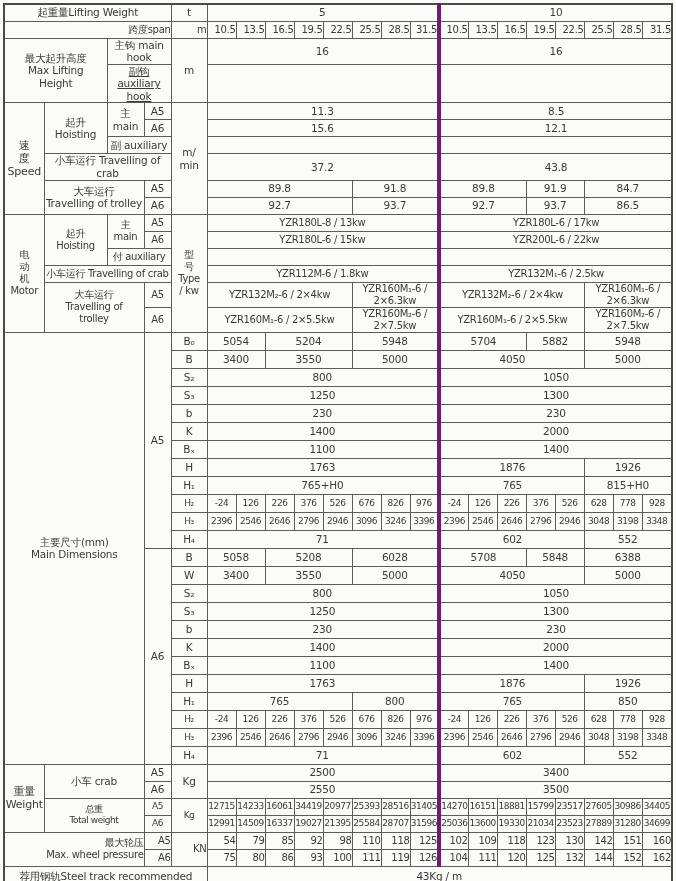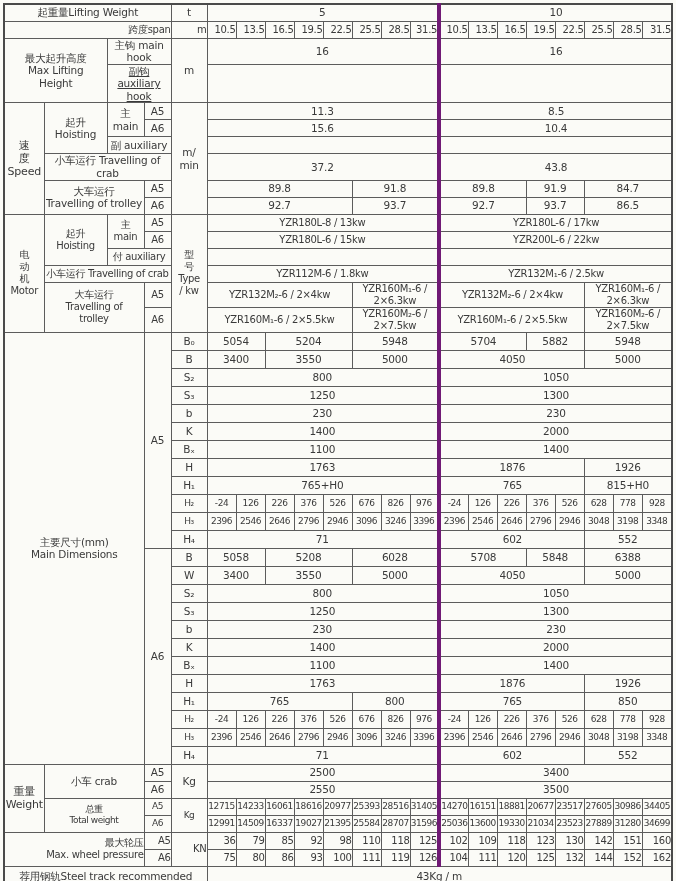--- a/index.html
+++ b/index.html
@@ -103,21 +103,21 @@
   <td rowspan="2" class="lab">主 main</td>
   <td>A5</td>
   <td rowspan="6">m/
 min</td>
   <td colspan="8">11.3</td>
   <td colspan="8" class="gsep">8.5</td>
 </tr>
 <tr>
   <td>A6</td>
   <td colspan="8">15.6</td>
-  <td colspan="8" class="gsep">10.4</td>
+  <td colspan="8" class="gsep">12.1</td>
 </tr>
 <tr>
   <td colspan="2" class="lab">副 auxiliary</td>
   <td colspan="8"></td>
   <td colspan="8" class="gsep"></td>
 </tr>
 <tr>
   <td colspan="3" class="lab">小车运行 Travelling of crab</td>
   <td colspan="8">37.2</td>
   <td colspan="8" class="gsep">43.8</td>
@@ -412,29 +412,29 @@
   <td colspan="8" class="gsep">3500</td>
 </tr>
 <tr class="tiny">
   <td colspan="2" rowspan="2" class="lab">总重
 Total weight</td>
   <td>A5</td>
   <td rowspan="2">Kg</td>
 <td>12715</td>
           <td>14233</td>
           <td>16061</td>
-          <td>18616</td>
+          <td>34419</td>
           <td>20977</td>
           <td>25393</td>
           <td>28516</td>
           <td>31405</td>
           <td class="gsep">14270</td>
           <td>16151</td>
           <td>18881</td>
-          <td>20677</td>
+          <td>15799</td>
           <td>23517</td>
           <td>27605</td>
           <td>30986</td>
           <td>34405</td>
         </tr>
 <tr class="tiny">
   <td>A6</td>
 <td>12991</td>
           <td>14509</td>
           <td>16337</td>
@@ -451,21 +451,21 @@
           <td>27889</td>
           <td>31280</td>
           <td>34699</td>
         </tr>
 
 <tr class="spanrow">
   <td colspan="3" rowspan="2" class="lab">最大轮压
 Max.  wheel pressure</td>
   <td>A5</td>
   <td rowspan="2">KN</td>
-<td>36</td>
+<td>54</td>
           <td>79</td>
           <td>85</td>
           <td>92</td>
           <td>98</td>
           <td>110</td>
           <td>118</td>
           <td>125</td>
           <td class="gsep">102</td>
           <td>109</td>
           <td>118</td>

